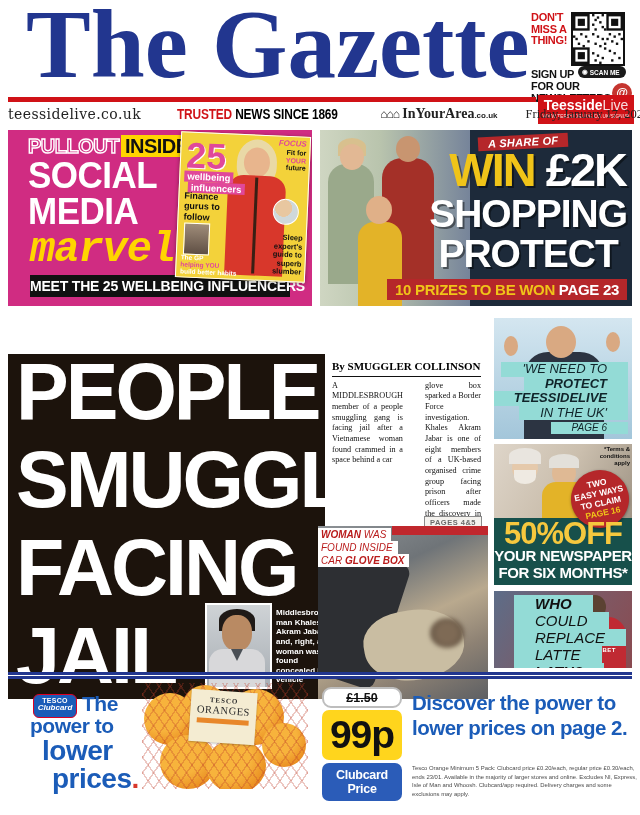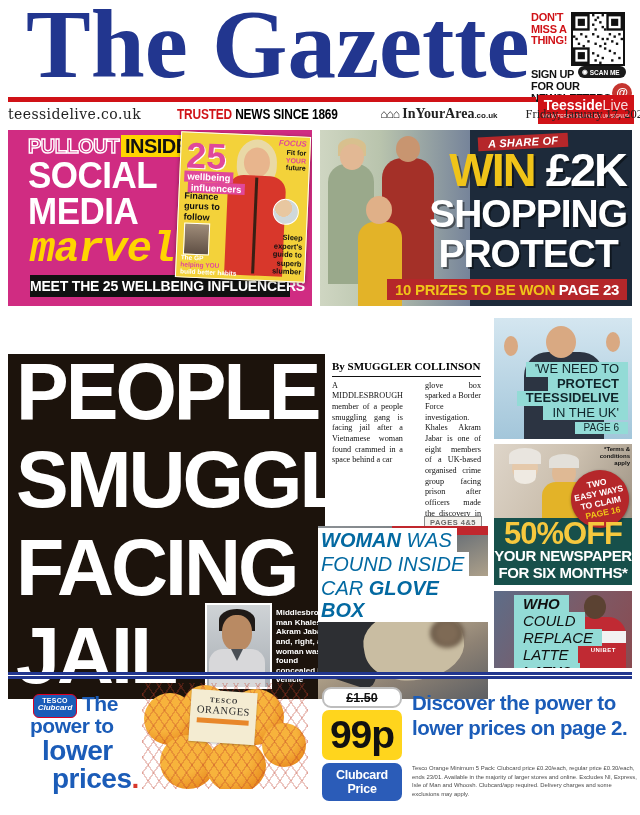--- a/index.html
+++ b/index.html
@@ -117,32 +117,32 @@
   .mug-collar{position:absolute;left:24px;top:44px;width:12px;height:12px;background:#4a4f55;clip-path:polygon(50% 100%,0 0,100% 0);}
   .caption{position:absolute;left:268px;bottom:14px;width:56px;color:#fff;font-weight:bold;
      font-size:8px;line-height:1.2;}
   .glove{position:absolute;right:0;bottom:0;width:170px;height:173px;overflow:hidden;
      background:linear-gradient(155deg,#8d9296 0%,#6f7478 30%,#b9a98e 55%,#8e8274 75%,#5d5f63 100%);}
   .glove-red{position:absolute;right:0;top:0;width:96px;height:9px;background:#c0272d;}
   .glove-dark{position:absolute;left:-14px;top:24px;width:90px;height:130px;background:#2d2f33;transform:rotate(18deg);border-radius:10px;}
   .glove-jacket{position:absolute;left:46px;top:84px;width:100px;height:70px;background:#c9bda2;border-radius:40% 50% 45% 50%;transform:rotate(-10deg);}
   .glove-head{position:absolute;left:112px;top:92px;width:34px;height:30px;border-radius:50%;
      background:radial-gradient(circle,#7e6a55 0 40%,#55483a 100%);filter:blur(2px);}
-  .glove-label{position:absolute;left:0;top:2px;font-size:20px;font-style:italic;color:#0369a1;line-height:1.1;}
+  .glove-label{position:absolute;left:0;top:2px;font-size:10px;font-style:italic;color:#b91c1c;line-height:1.1;}
   .glove-label .chipline{display:table;background:#fff;padding:1px 5px 1px 3px;}
   .glove-label b{font-weight:bold;}
 
   
   .rail{background:#cfe3ee;overflow:hidden;}
   .steel{left:494px;top:318px;width:138px;height:121px;background:linear-gradient(#d4e6f0,#a3c6da);}
   .steel-suit{position:absolute;left:30px;top:34px;width:80px;height:88px;border-radius:24px 24px 0 0;background:#2c3442;}
   .steel-head{position:absolute;left:52px;top:8px;width:30px;height:32px;border-radius:50%;background:#d9a982;}
   .steel-hand{position:absolute;width:14px;height:20px;border-radius:50%;background:#d9a982;}
   .steel-text{position:absolute;right:4px;bottom:4px;text-align:right;font-size:13px;line-height:1.12;color:#10242a;}
-  .chip{background:#93dbd6;padding:0 9px;display:inline-block;}
+  .chip{background:#93dbd6;padding:0 21px;display:inline-block;font-style:italic;}
   .steel-text .bld{font-weight:bold;}
   .steel-text .pg{font-size:10px;}
 
   .offer{left:494px;top:444px;width:138px;height:141px;background:#17504b;}
   .offer-photo{position:absolute;left:0;top:0;width:138px;height:74px;
      background:linear-gradient(120deg,#ded5c9 0%,#cbbfae 50%,#9e9384 100%);}
   .off-head1{position:absolute;left:18px;top:10px;width:26px;height:28px;border-radius:50%;background:#e5c9ab;}
   .off-hair1{position:absolute;left:15px;top:4px;width:32px;height:16px;border-radius:50% 50% 0 0;background:#e9e5df;}
   .off-beard{position:absolute;left:20px;top:26px;width:22px;height:14px;border-radius:0 0 50% 50%;background:#efeae2;}
   .off-head2{position:absolute;left:58px;top:16px;width:24px;height:26px;border-radius:50%;background:#dfb994;}

